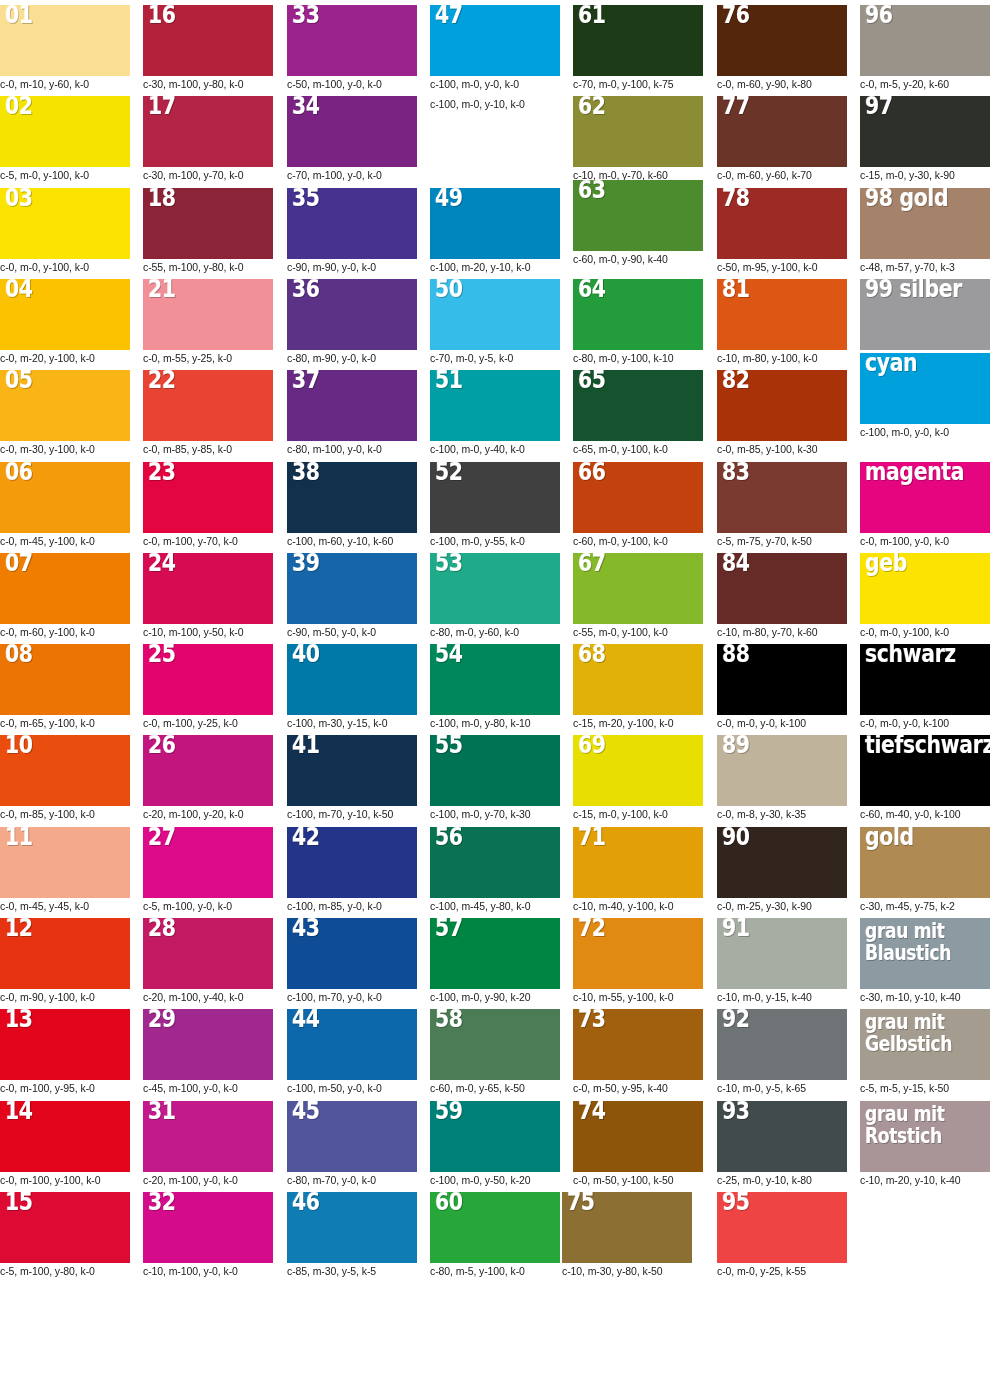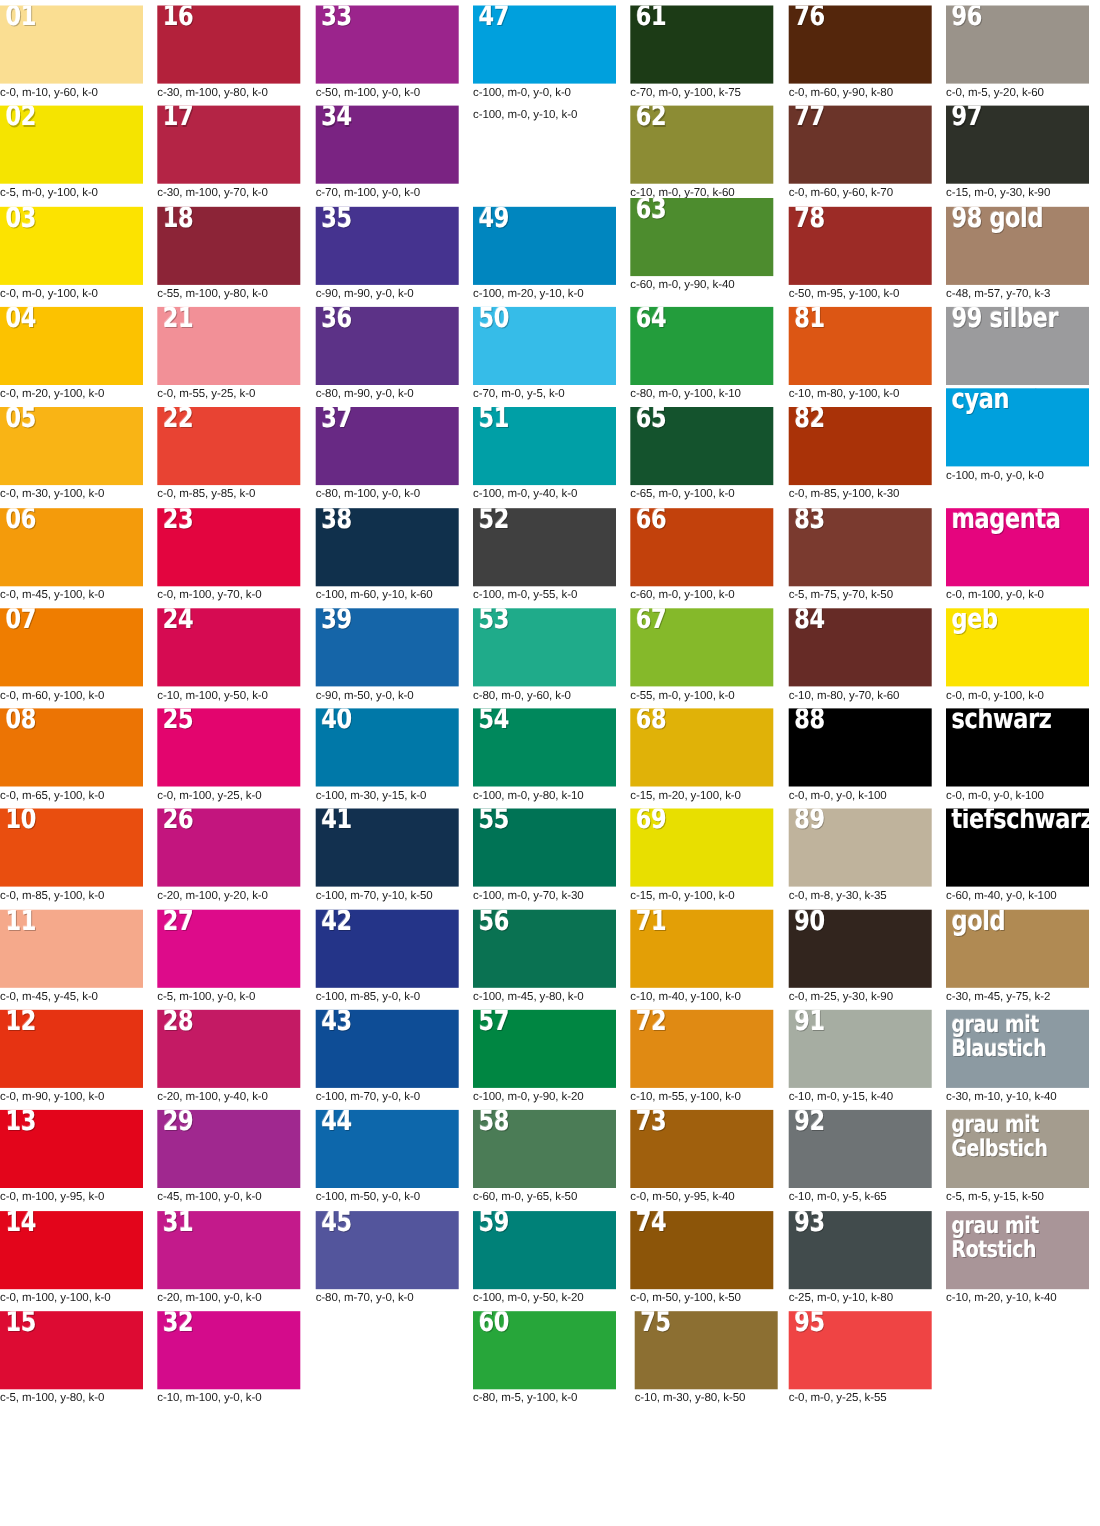--- a/index.html
+++ b/index.html
@@ -305,20 +305,26 @@
         <div class="swatch-label">44</div>
       </div>
       <div class="swatch-cmyk">c-100, m-50, y-0, k-0</div>
     </div>
     <div class="swatch-cell" style="left: 287px; top: 1101px;">
       <div class="swatch-block" style="background: rgb(83, 85, 156);">
         <div class="swatch-label">45</div>
       </div>
       <div class="swatch-cmyk">c-80, m-70, y-0, k-0</div>
     </div>
+    <div class="swatch-cell" style="left: 287px; top: 1192px;">
+      <div class="swatch-block" style="background: rgb(15, 125, 180);">
+        <div class="swatch-label">46</div>
+      </div>
+      <div class="swatch-cmyk">c-85, m-30, y-5, k-5</div>
+    </div>
     <div class="swatch-cell" style="left: 430px; top: 5px;">
       <div class="swatch-block" style="background: rgb(0, 160, 221);">
         <div class="swatch-label">47</div>
       </div>
       <div class="swatch-cmyk">c-100, m-0, y-0, k-0</div>
     </div>
     <div class="swatch-cell" style="left: 430px; top: 96px;">
       <div class="swatch-cmyk">c-100, m-0, y-10, k-0</div>
     </div>
     <div class="swatch-cell" style="left: 430px; top: 188px;">
@@ -464,21 +470,21 @@
         <div class="swatch-label">73</div>
       </div>
       <div class="swatch-cmyk">c-0, m-50, y-95, k-40</div>
     </div>
     <div class="swatch-cell" style="left: 573px; top: 1101px;">
       <div class="swatch-block" style="background: rgb(140, 85, 9);">
         <div class="swatch-label">74</div>
       </div>
       <div class="swatch-cmyk">c-0, m-50, y-100, k-50</div>
     </div>
-    <div class="swatch-cell" style="left: 577px; top: 1192px;">
+    <div class="swatch-cell" style="left: 562px; top: 1192px;">
       <div class="swatch-block" style="background: rgb(140, 111, 50);">
         <div class="swatch-label">75</div>
       </div>
       <div class="swatch-cmyk">c-10, m-30, y-80, k-50</div>
     </div>
     <div class="swatch-cell" style="left: 717px; top: 5px;">
       <div class="swatch-block" style="background: rgb(84, 38, 12);">
         <div class="swatch-label">76</div>
       </div>
       <div class="swatch-cmyk">c-0, m-60, y-90, k-80</div>

